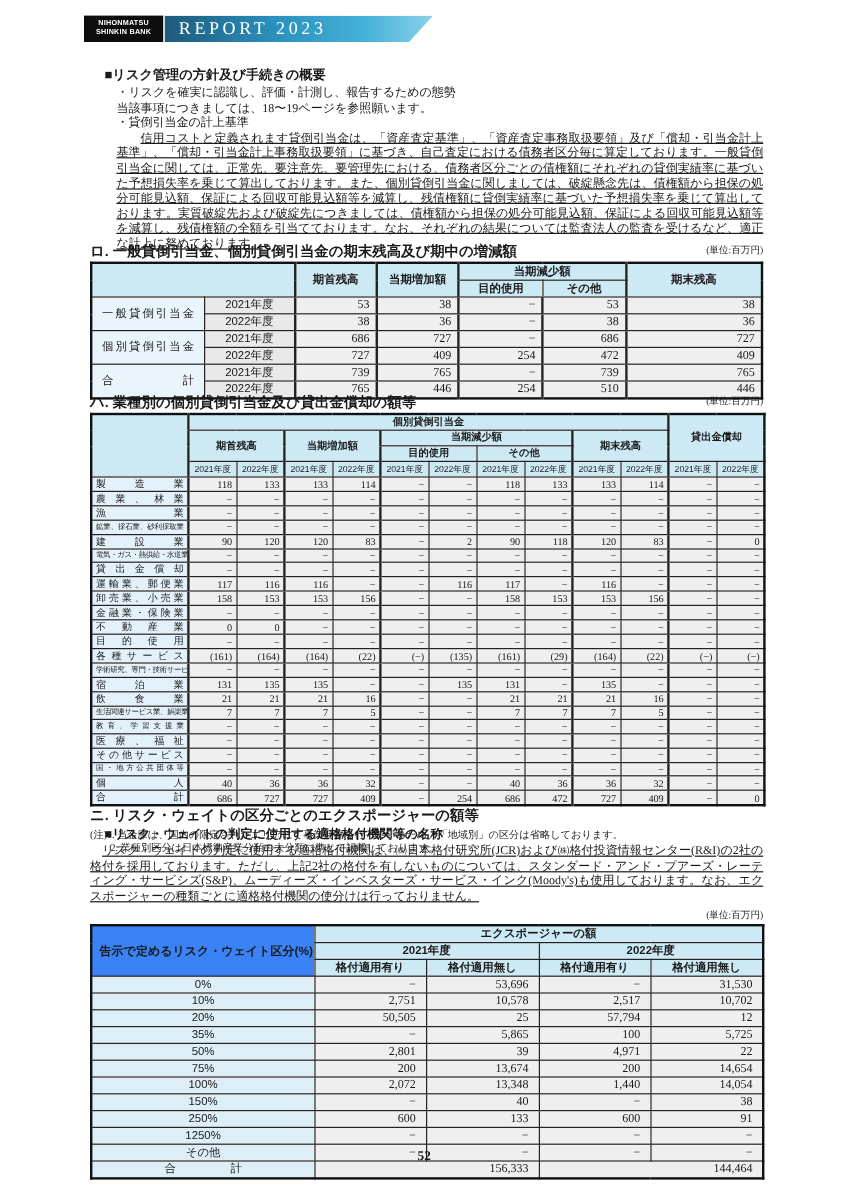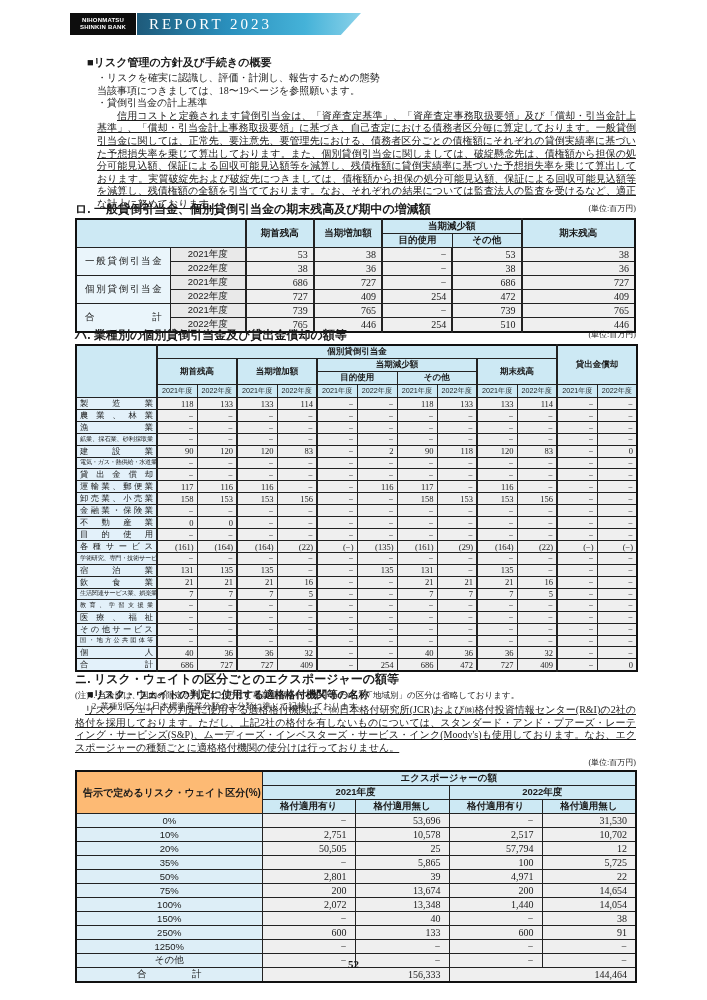--- a/index.html
+++ b/index.html
@@ -60,21 +60,21 @@
   .t2 td{height:10.5px;}
   .t2 td.lbl{background:#e3f1fa;font-family:"Liberation Sans",sans-serif;font-size:8.3px;
              padding:0 3px;}
   .t2 td.lbl.sm{font-size:6.2px;letter-spacing:-.3px;}
   .t2 td.num{font-size:8.5px;padding-right:3px;}
   .t2 .gl{border-left:2px solid #222;}
   .t2 tr.total td{border-top:1.6px solid #222;}
 
   
   .t3 th{font-size:9.5px;height:12px;}
-  .t3 th.rw{font-size:10px;text-align:left;padding-left:6px;background:#fdba74;}
+  .t3 th.rw{font-size:10px;text-align:left;padding-left:6px;background:#3b82f6;}
   .t3 td{height:13px;}
   .t3 td.lbl{background:#ddeef7;font-family:"Liberation Sans",sans-serif;font-size:9.5px;
              text-align:center;}
   .t3 td.num{font-size:10px;padding-right:8px;}
   .t3 tr.total td{border-top:1.6px solid #222;}
   .t3 tr.total td.lbl{padding:0 60px;}
 
   
   .notes{font-size:8.5px;line-height:10.5px;margin-top:18px;}
   .notes .nline{white-space:nowrap;}

